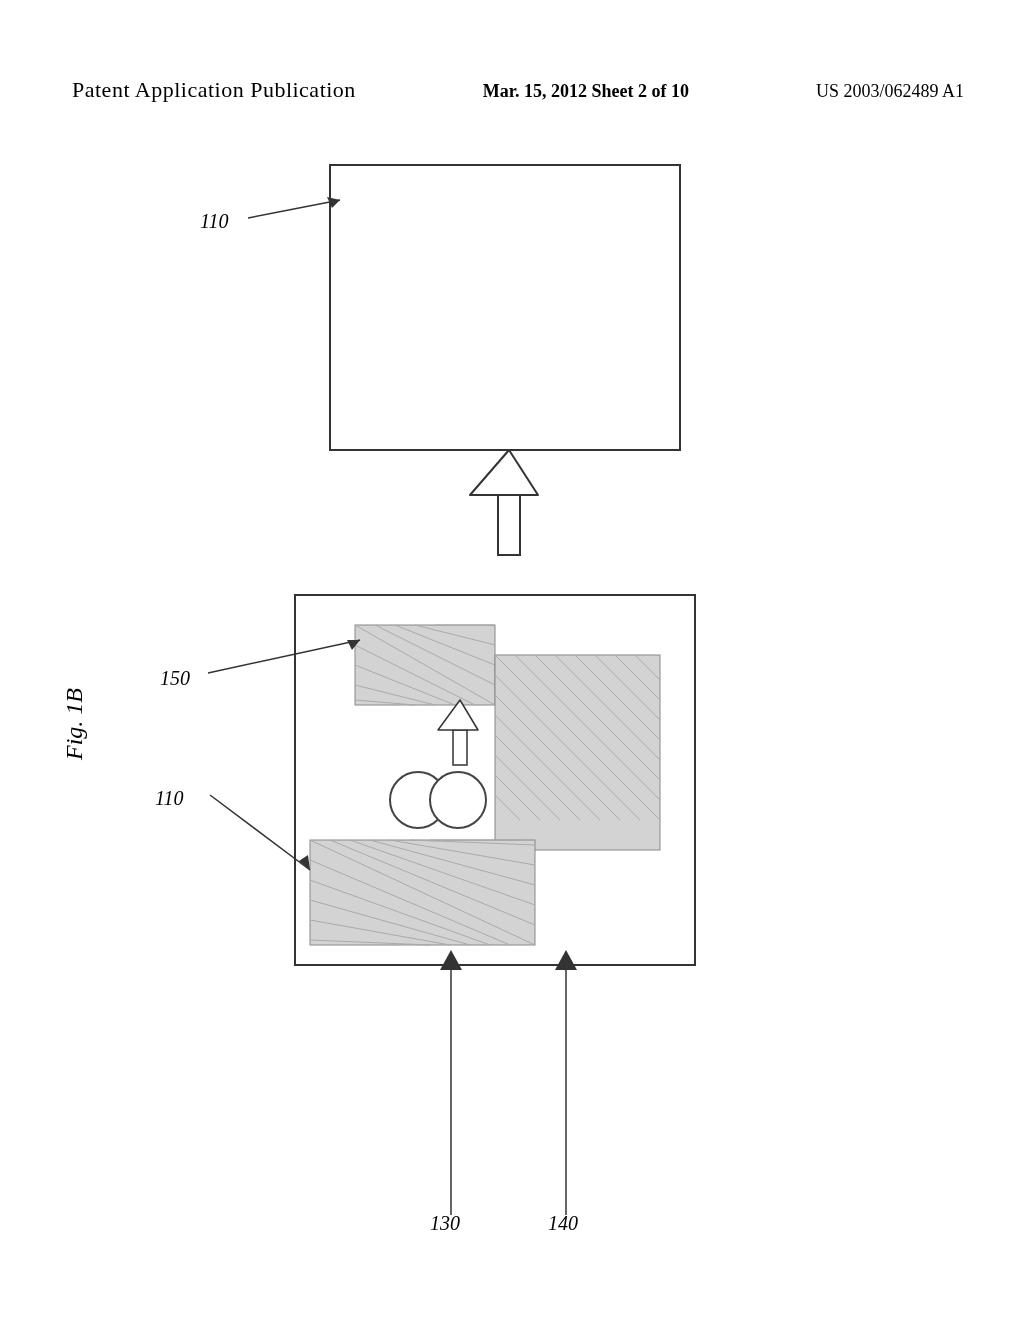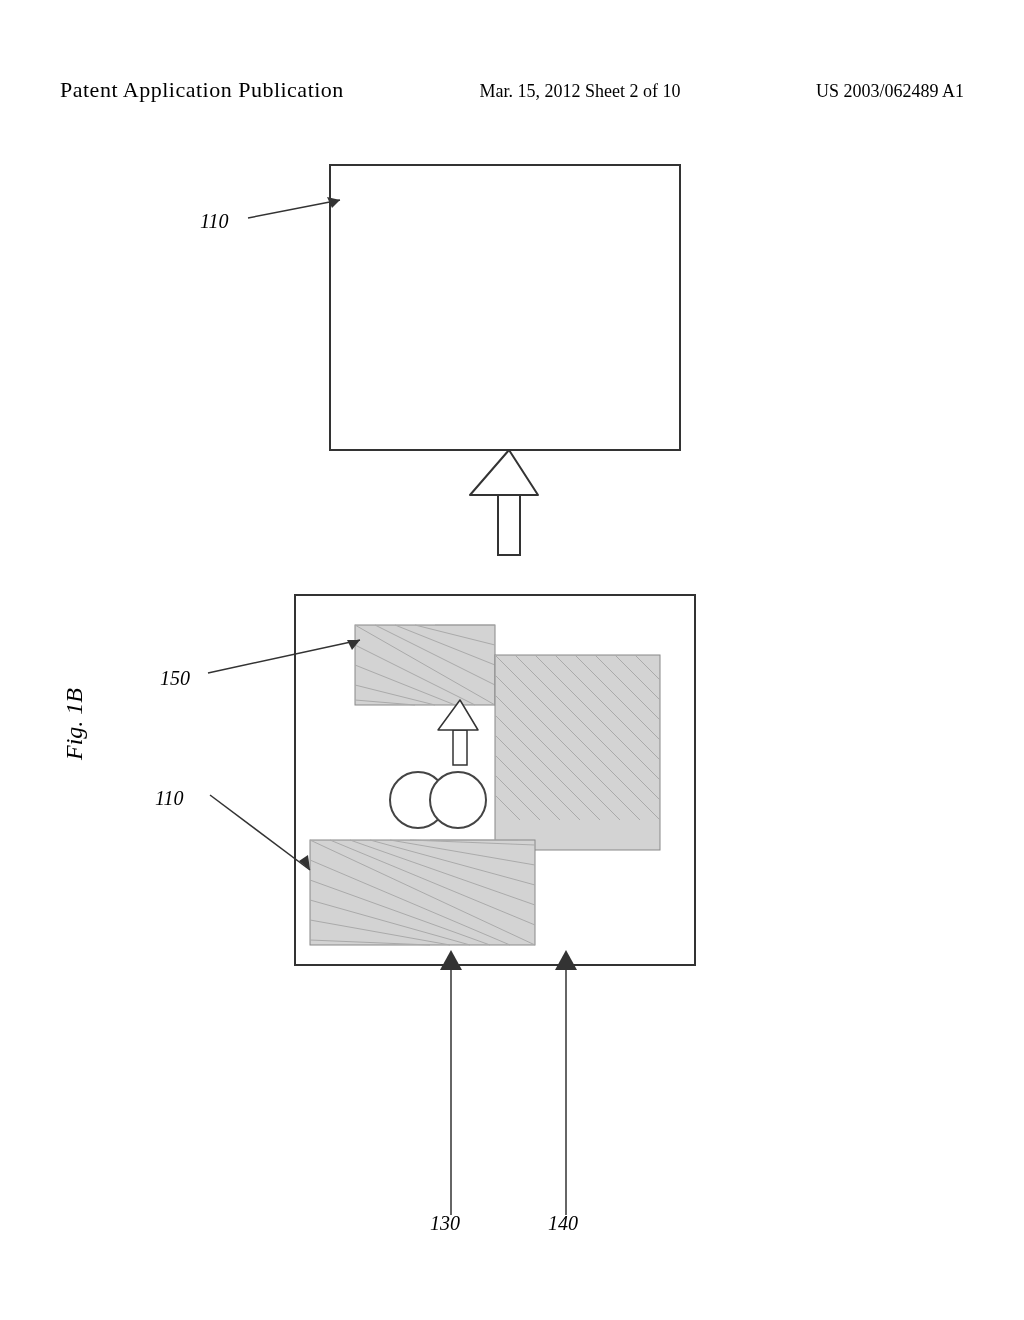--- a/index.html
+++ b/index.html
@@ -8,36 +8,37 @@
       height: 1320px;
       background: #ffffff;
       font-family: 'Times New Roman', Times, serif;
       position: relative;
       overflow: hidden;
     }
 
     .header {
       position: absolute;
       top: 77px;
-      left: 0;
+      left: 12px;
       right: 0;
       display: flex;
       justify-content: space-between;
       align-items: baseline;
       padding: 0 60px;
     }
 
     .header-left {
       font-size: 22px;
       font-weight: normal;
       letter-spacing: 0.5px;
     }
 
     .header-center {
       font-size: 18px;
+      font-weight: bold;
     }
 
     .header-right {
       font-size: 18px;
     }
 
     
     svg.arrows {
       position: absolute;
       top: 0;

